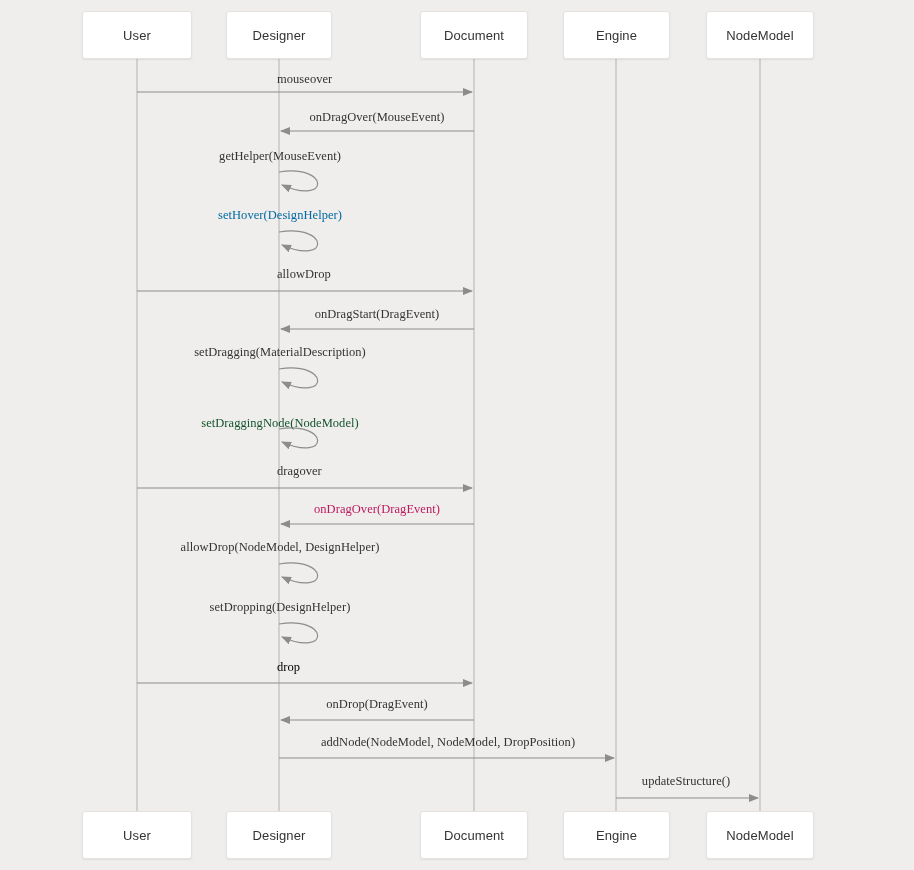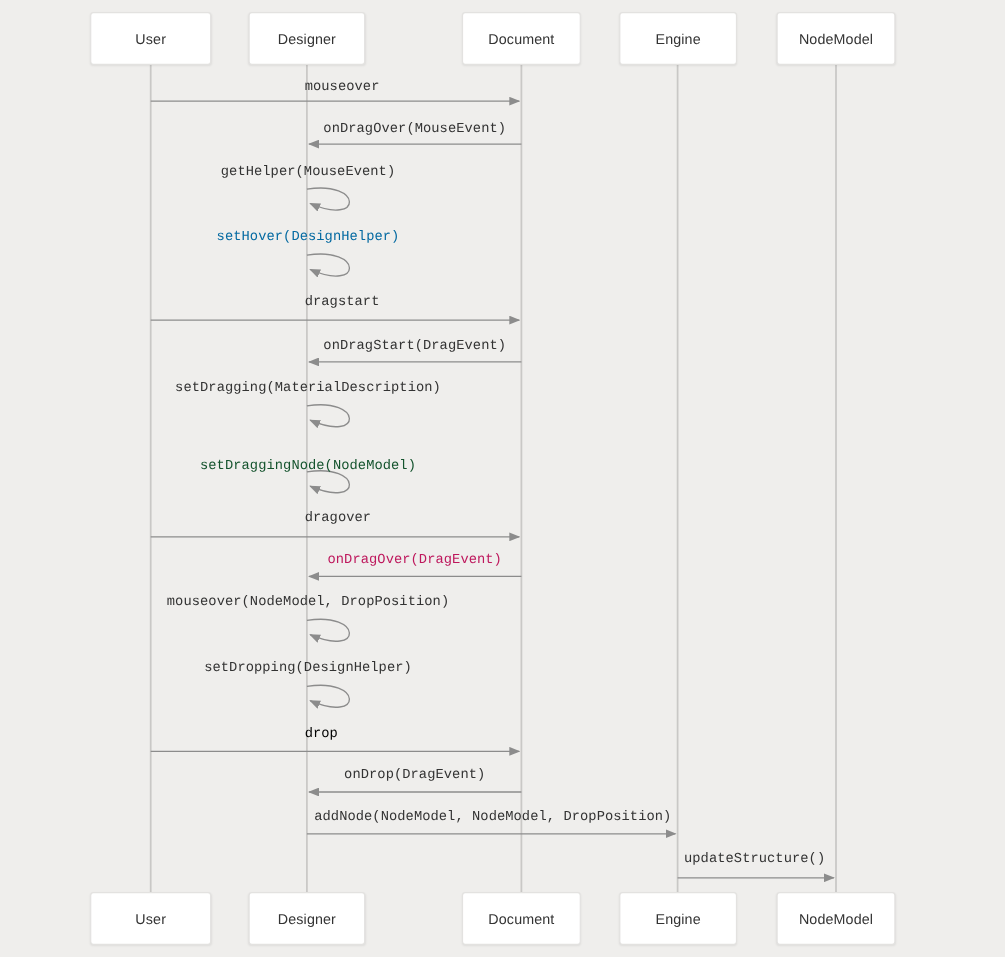--- a/index.html
+++ b/index.html
@@ -44,21 +44,21 @@
     font-size: 13px;
     color: #333333;
     font-family: "Liberation Sans", sans-serif;
     letter-spacing: 0.1px;
     white-space: nowrap;
   }
   .msg-label {
     position: absolute;
     font-size: 12.5px;
     color: #333333;
-    font-family: Liberation Mono, monospace;
+    font-family: Liberation Serif, serif;
     white-space: nowrap;
     letter-spacing: 0.05px;
   }
   .msg-label.center { transform: translateX(-50%); }
   .msg-label.left-anchor { transform: translateX(0); }
 </style>
 </head>
 <body>
 
 <div id="diagram-root">
@@ -131,27 +131,27 @@
       </div>
       <div class="actor-box" style="left: 706px; top: 811px; width: 108px; height: 48px; background: rgb(255, 255, 255); border-color: rgb(227, 226, 224);">
         <span class="actor-label" style="color: rgb(51, 51, 51);">NodeModel</span>
       </div>
     </div>
   <div id="labels-layer">
       <div class="msg-label left-anchor" style="left: 277px; top: 72px; color: rgb(51, 51, 51);">mouseover</div>
       <div class="msg-label center" style="left: 377px; top: 110px; color: rgb(51, 51, 51);">onDragOver(MouseEvent)</div>
       <div class="msg-label center" style="left: 280px; top: 149px; color: rgb(51, 51, 51);">getHelper(MouseEvent)</div>
       <div class="msg-label center" style="left: 280px; top: 208px; color: #0369a1;">setHover(DesignHelper)</div>
-      <div class="msg-label left-anchor" style="left: 277px; top: 267px; color: rgb(51, 51, 51);">dragstart</div>
+      <div class="msg-label left-anchor" style="left: 277px; top: 267px; color: rgb(51, 51, 51);">allowDrop</div>
       <div class="msg-label center" style="left: 377px; top: 307px; color: rgb(51, 51, 51);">onDragStart(DragEvent)</div>
       <div class="msg-label center" style="left: 280px; top: 345px; color: rgb(51, 51, 51);">setDragging(MaterialDescription)</div>
       <div class="msg-label center" style="left: 280px; top: 416px; color: #14532d;">setDraggingNode(NodeModel)</div>
       <div class="msg-label left-anchor" style="left: 277px; top: 464px; color: rgb(51, 51, 51);">dragover</div>
       <div class="msg-label center" style="left: 377px; top: 502px; color: #be185d;">onDragOver(DragEvent)</div>
-      <div class="msg-label center" style="left: 280px; top: 540px; color: rgb(51, 51, 51);">mouseover(NodeModel, DropPosition)</div>
+      <div class="msg-label center" style="left: 280px; top: 540px; color: rgb(51, 51, 51);">allowDrop(NodeModel, DesignHelper)</div>
       <div class="msg-label center" style="left: 280px; top: 600px; color: rgb(51, 51, 51);">setDropping(DesignHelper)</div>
       <div class="msg-label left-anchor" style="left: 277px; top: 660px; color: #000000;">drop</div>
       <div class="msg-label center" style="left: 377px; top: 697px; color: rgb(51, 51, 51);">onDrop(DragEvent)</div>
       <div class="msg-label center" style="left: 448px; top: 735px; color: rgb(51, 51, 51);">addNode(NodeModel, NodeModel, DropPosition)</div>
       <div class="msg-label center" style="left: 686px; top: 774px; color: rgb(51, 51, 51);">updateStructure()</div>
     </div>
 
 </div>
 
 </body></html>

